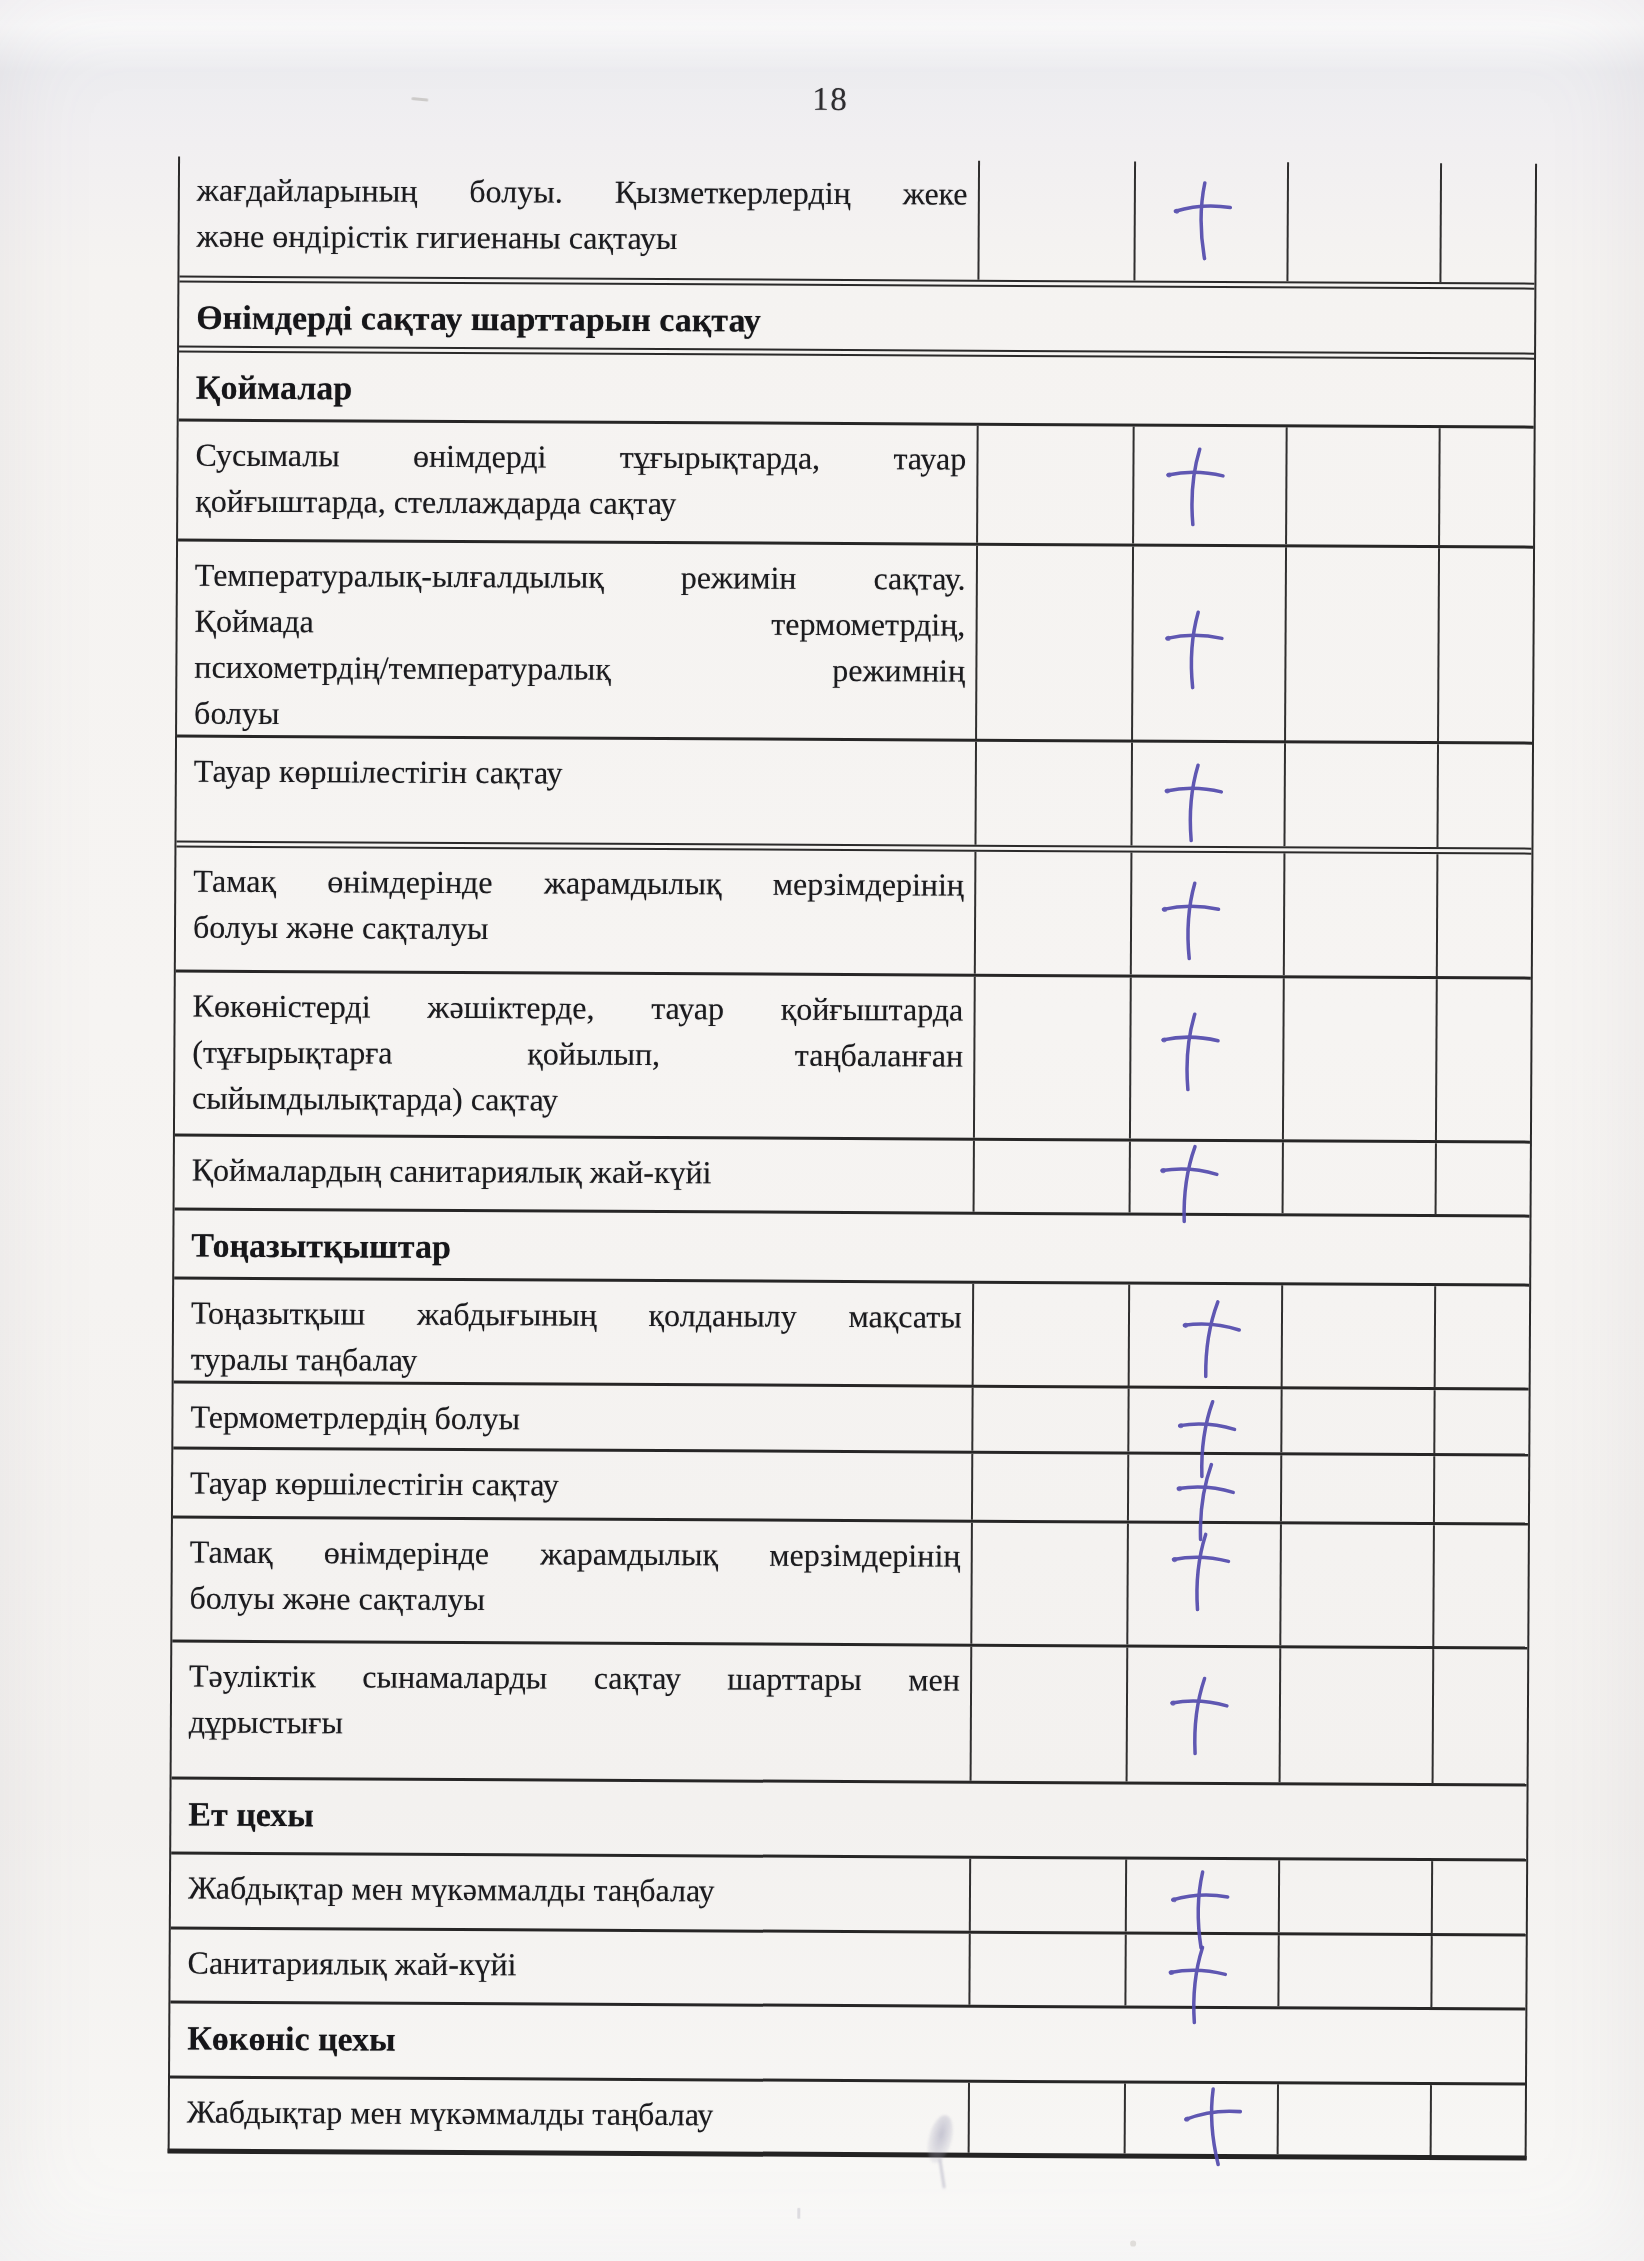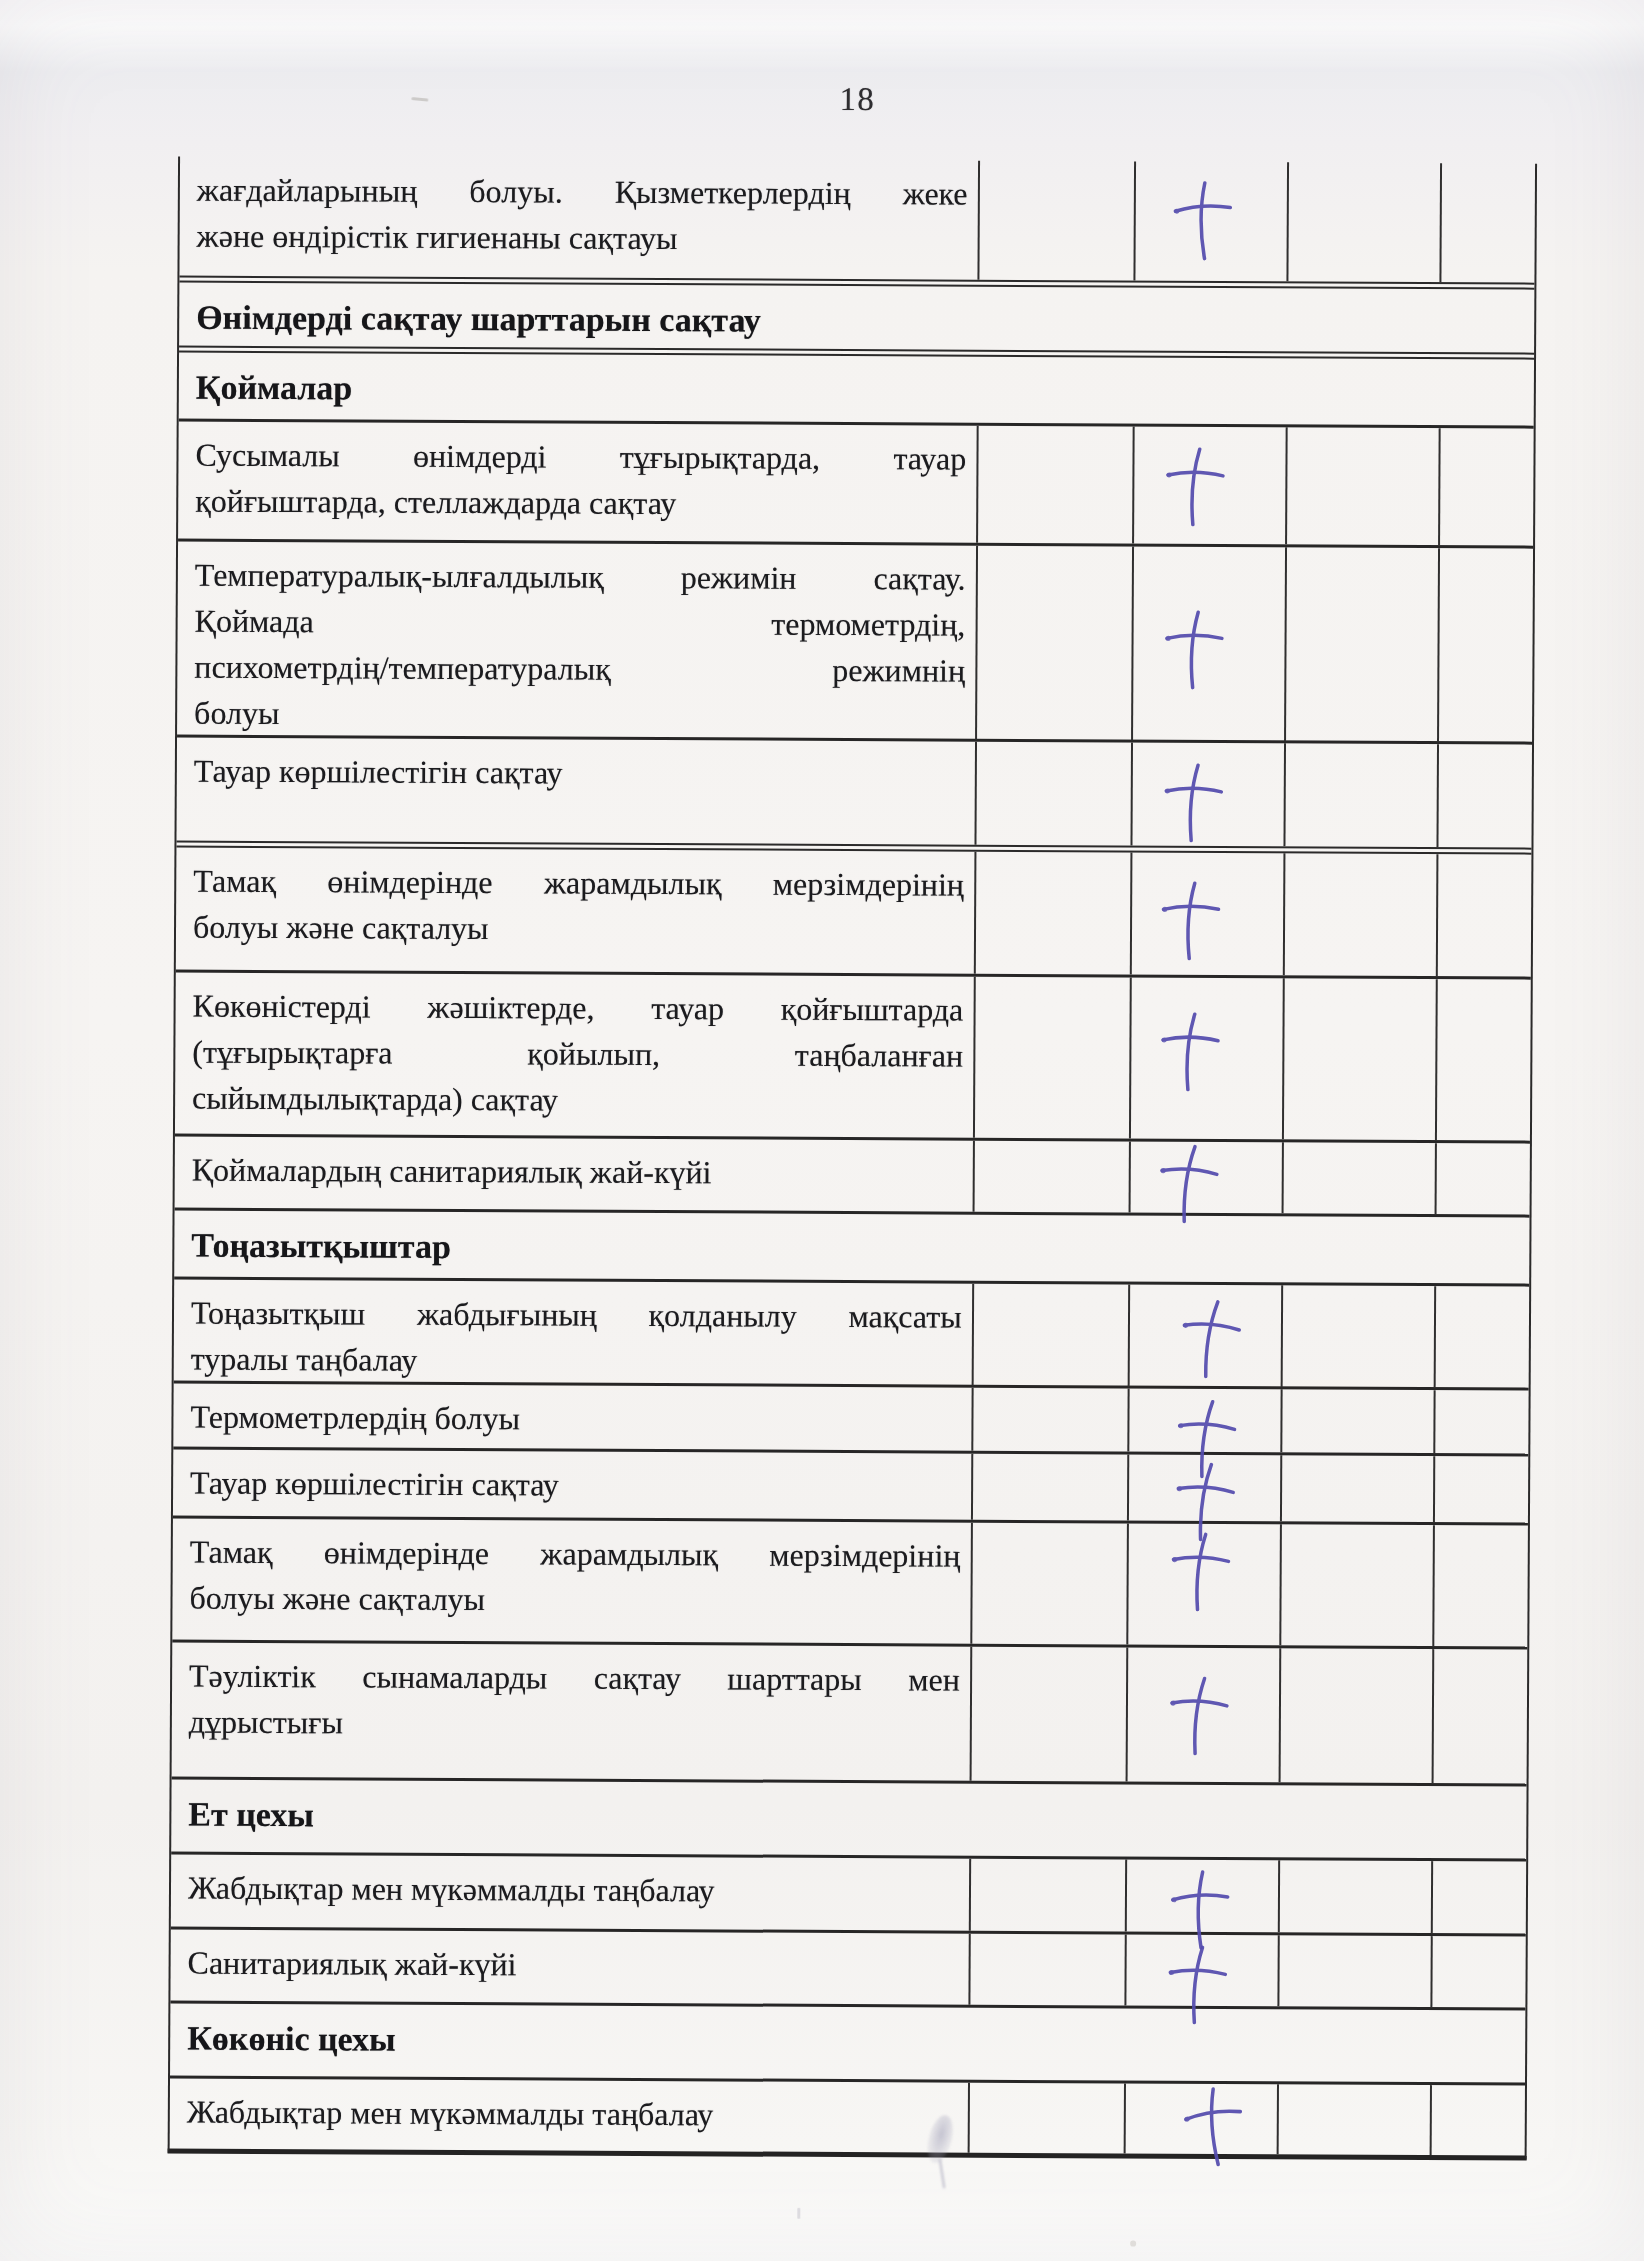--- a/index.html
+++ b/index.html
@@ -5,21 +5,21 @@
   html,body{margin:0;padding:0;}
   body{
     width:1644px;height:2261px;position:relative;overflow:hidden;
     font-family:"Liberation Serif","DejaVu Serif",serif;
     background:linear-gradient(180deg,#fbfafb 0px,#fcfcfc 26px,#ededf0 71px,#f1eff1 142px,
                #f5f3f1 271px,#f6f4f2 1031px,#f3f1ef 1804px,#f7f6f4 2145px,#fcfcfb 2261px);
   }
   .vignette{position:absolute;inset:0;box-shadow:inset 0 0 103px rgba(118,112,124,.10);pointer-events:none;}
   .scan{position:absolute;inset:0;transform:rotate(0.3deg);transform-origin:837px 1127px;}
   .page-number{
-    position:absolute;left:807px;top:81px;width:90px;text-align:center;
+    position:absolute;left:807px;top:81px;width:90px;text-align:left;
     font-size:33px;color:#2e2d30;letter-spacing:1.3px;
     text-shadow:0 0 1px rgba(40,40,45,.45);
   }
   .tbl{
     position:absolute;left:173px;top:160px;width:1355px;
     border-left:2.6px solid #2b2a2a;border-right:2.6px solid #2b2a2a;border-bottom:5.2px solid #242323;
   }
   .row{position:relative;border-bottom:3.2px solid #272626;}
   .row.item{display:grid;grid-template-columns:798px 156px 153px 153px 95px;}
   .row:nth-child(1),.row:nth-child(2),.row:nth-child(6){border-bottom:7px double #2b2a2a;}

